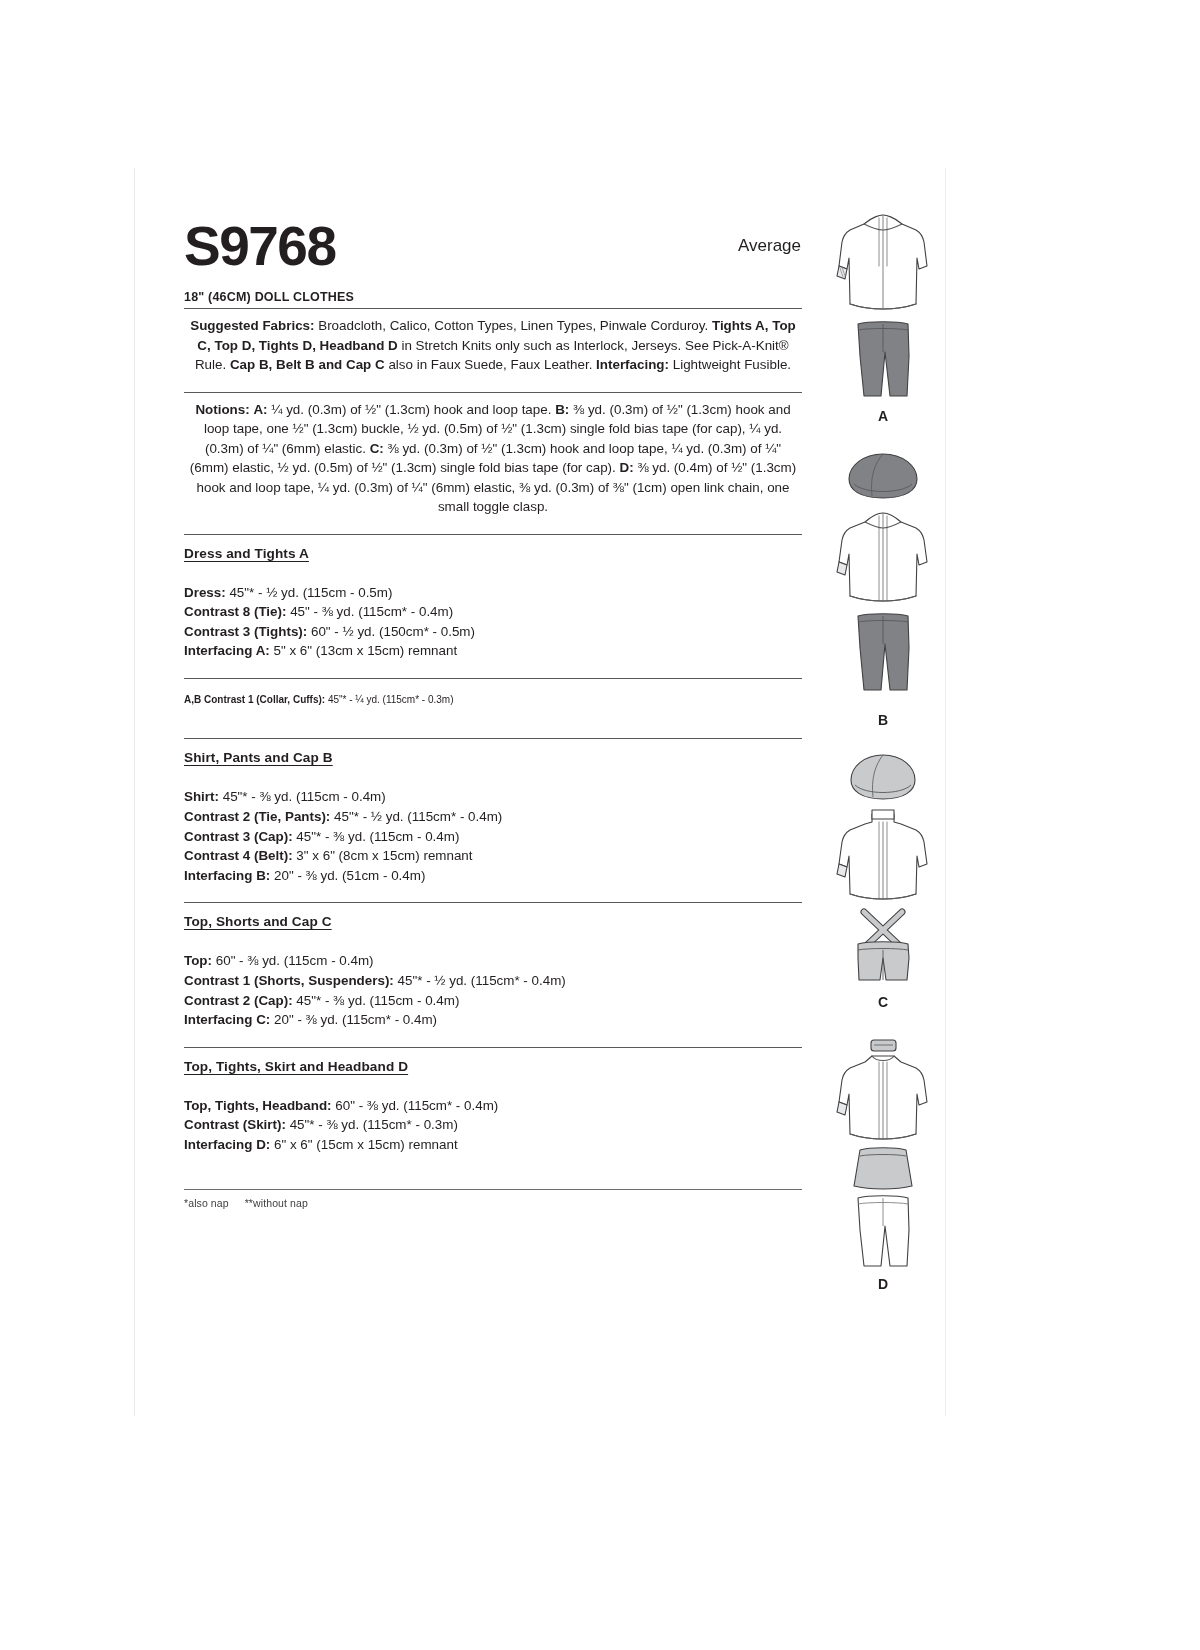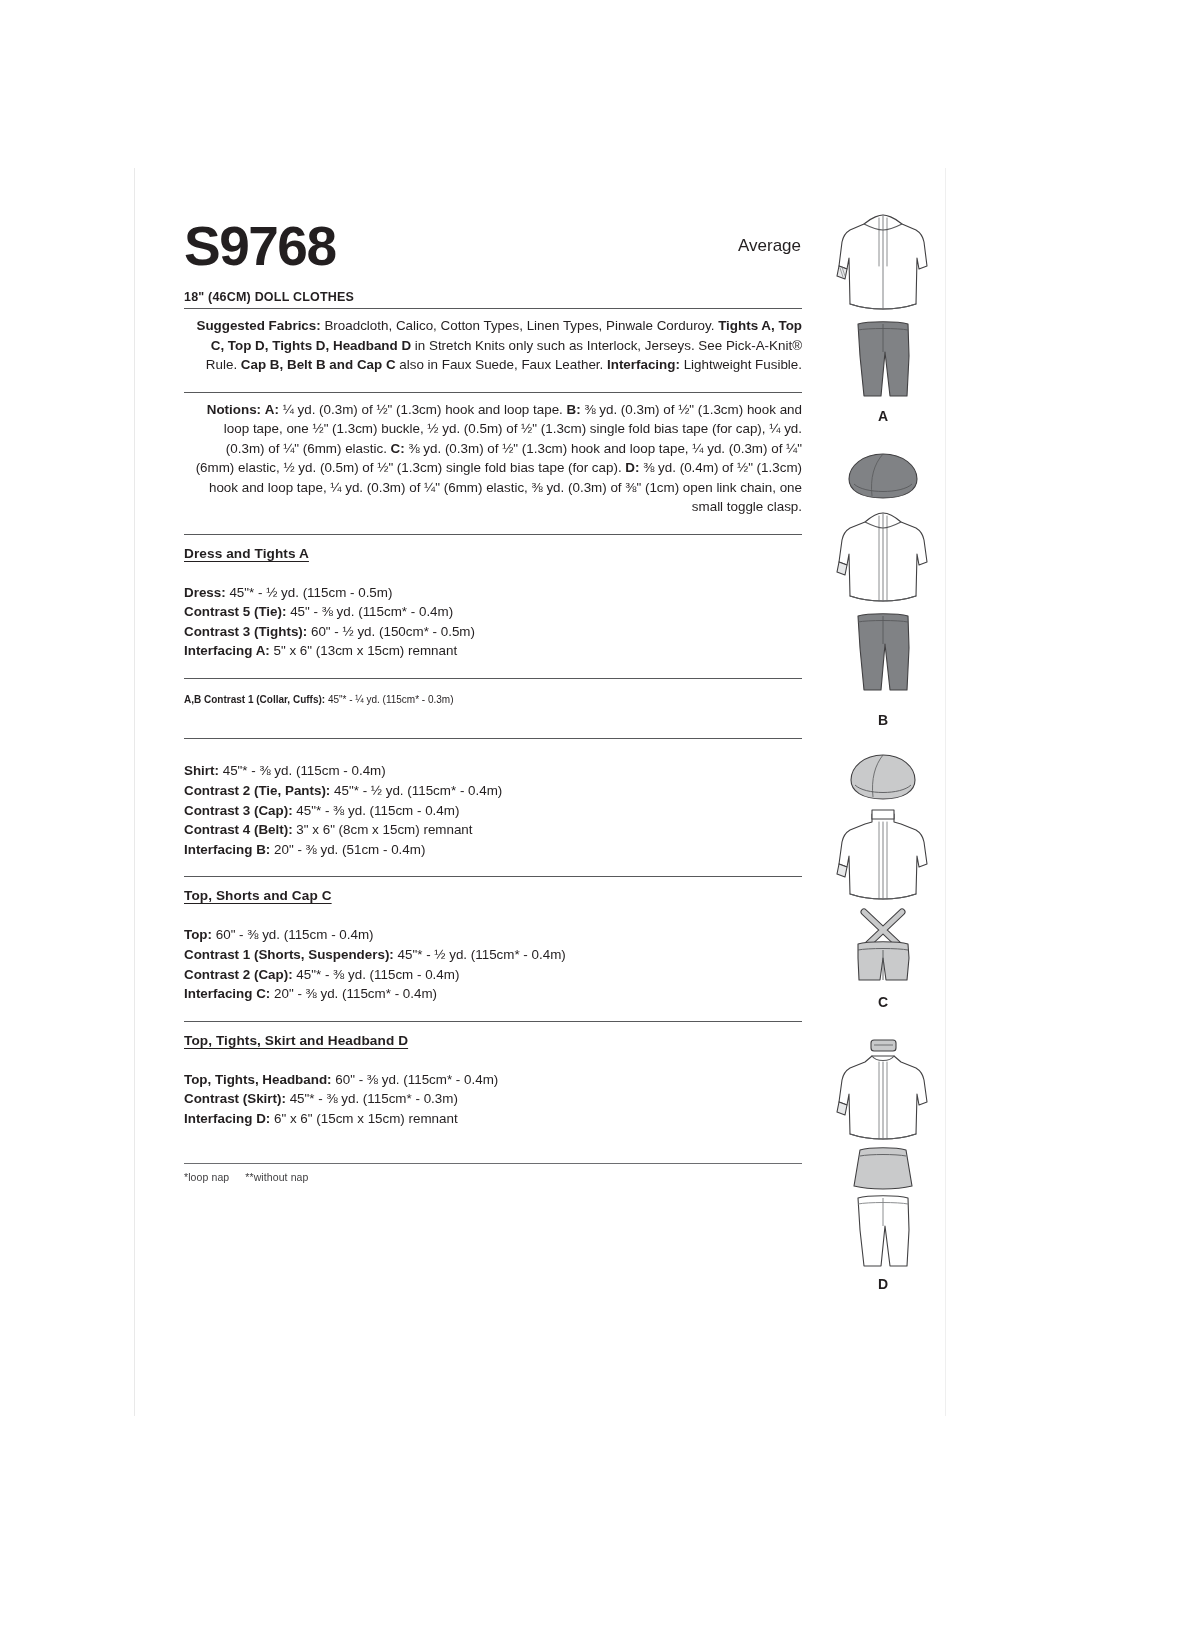--- a/index.html
+++ b/index.html
@@ -95,21 +95,21 @@
   }
   .rule.thin {
     border-top: 1px solid #6d6e71;
   }
 
   .para {
     font-size: 13.4px;
     line-height: 19.5px;
     color: #231f20;
     margin: 7px 0 0 0;
-    text-align: right;
+    text-align: center;
   }
   .para b { font-weight: bold; }
 
   .block-gap { height: 17px; }
 
   .sect-title {
     font-size: 13.6px;
     font-weight: bold;
     color: #231f20;
     text-decoration: underline;
@@ -186,33 +186,34 @@
       <hr class="rule">
 
       <p class="para"><b>Notions:</b> <b>A:</b><span> ¼ yd. (0.3m) of ½" (1.3cm) hook and loop tape. </span><b>B:</b><span> ⅜ yd. (0.3m) of ½" (1.3cm) hook and loop tape, one ½" (1.3cm) buckle, ½ yd. (0.5m) of ½" (1.3cm) single fold bias tape (for cap), ¼ yd. (0.3m) of ¼" (6mm) elastic. </span><b>C:</b><span> ⅜ yd. (0.3m) of ½" (1.3cm) hook and loop tape,  ¼ yd. (0.3m) of ¼" (6mm) elastic, ½ yd. (0.5m) of ½" (1.3cm) single fold bias tape (for cap). </span><b>D:</b><span> ⅜ yd. (0.4m) of ½" (1.3cm) hook and loop tape, ¼ yd. (0.3m) of ¼" (6mm) elastic, ⅜ yd. (0.3m) of ⅜" (1cm) open link chain, one small toggle clasp.</span></p>
 
       <div class="block-gap"></div>
       <hr class="rule">
 
       <div class="sect-title">Dress and Tights A</div>
       <div class="list">
         <div class="list-row"><b>Dress:</b><span> 45"* - ½ yd. (115cm - 0.5m)</span></div>
-        <div class="list-row"><b>Contrast 5 (Tie):</b><span> 45" - ⅜ yd. (115cm* - 0.4m)</span></div>
+        <div class="list-row"><b>Contrast 8 (Tie):</b><span> 45" - ⅜ yd. (115cm* - 0.4m)</span></div>
         <div class="list-row"><b>Contrast 3 (Tights):</b><span> 60" - ½ yd. (150cm* - 0.5m)</span></div>
         <div class="list-row"><b>Interfacing A:</b><span> 5" x  6" (13cm x 15cm) remnant</span></div>
       </div>
 
       <div class="block-gap"></div>
       <hr class="rule">
 
       <div class="single-row"><b>A,B Contrast 1 (Collar, Cuffs):</b><span> 45"* - ¼ yd. (115cm* - 0.3m)</span></div>
 
       <div class="block-gap"></div>
       <hr class="rule">
 
+      <div class="sect-title">Shirt, Pants and Cap B</div>
       <div class="list">
         <div class="list-row"><b>Shirt:</b><span> 45"* - ⅜ yd. (115cm - 0.4m)</span></div>
         <div class="list-row"><b>Contrast 2 (Tie, Pants):</b><span> 45"* - ½ yd. (115cm* - 0.4m)</span></div>
         <div class="list-row"><b>Contrast 3 (Cap):</b><span> 45"* - ⅜ yd. (115cm - 0.4m)</span></div>
         <div class="list-row"><b>Contrast 4 (Belt):</b><span> 3" x  6" (8cm x 15cm) remnant</span></div>
         <div class="list-row"><b>Interfacing B:</b><span> 20" - ⅜ yd. (51cm - 0.4m)</span></div>
       </div>
 
       <div class="block-gap"></div>
       <hr class="rule">
@@ -231,21 +232,21 @@
       <div class="sect-title">Top, Tights, Skirt and Headband D</div>
       <div class="list">
         <div class="list-row"><b>Top, Tights, Headband:</b><span> 60" - ⅜ yd. (115cm* - 0.4m)</span></div>
         <div class="list-row"><b>Contrast (Skirt):</b><span> 45"* - ⅜ yd. (115cm* - 0.3m)</span></div>
         <div class="list-row"><b>Interfacing D:</b><span> 6" x 6" (15cm x 15cm) remnant</span></div>
       </div>
 
       <div style="height:34px"></div>
       <hr class="rule thin">
 
-      <div class="footnote"><span>*loop nap</span><span class="gap"></span><span>**without nap</span></div>
+      <div class="footnote"><span>*also nap</span><span class="gap"></span><span>**without nap</span></div>
     </div>
 
     <div class="illo-col">
 
       <div class="illo-group">
         <svg width="118" height="200" viewBox="0 0 118 200">
           <g stroke="#414042" stroke-width="1.1" stroke-linejoin="round" stroke-linecap="round" fill="none">
             <path d="M40 18 C48 11, 56 9, 59 9 C62 9, 70 11, 78 18
                      L92 24 C97 27, 99 31, 100 36 L103 60 L95 63 L93 52
                      L92 98 C80 102, 70 103, 59 103 C48 103, 38 102, 26 98

